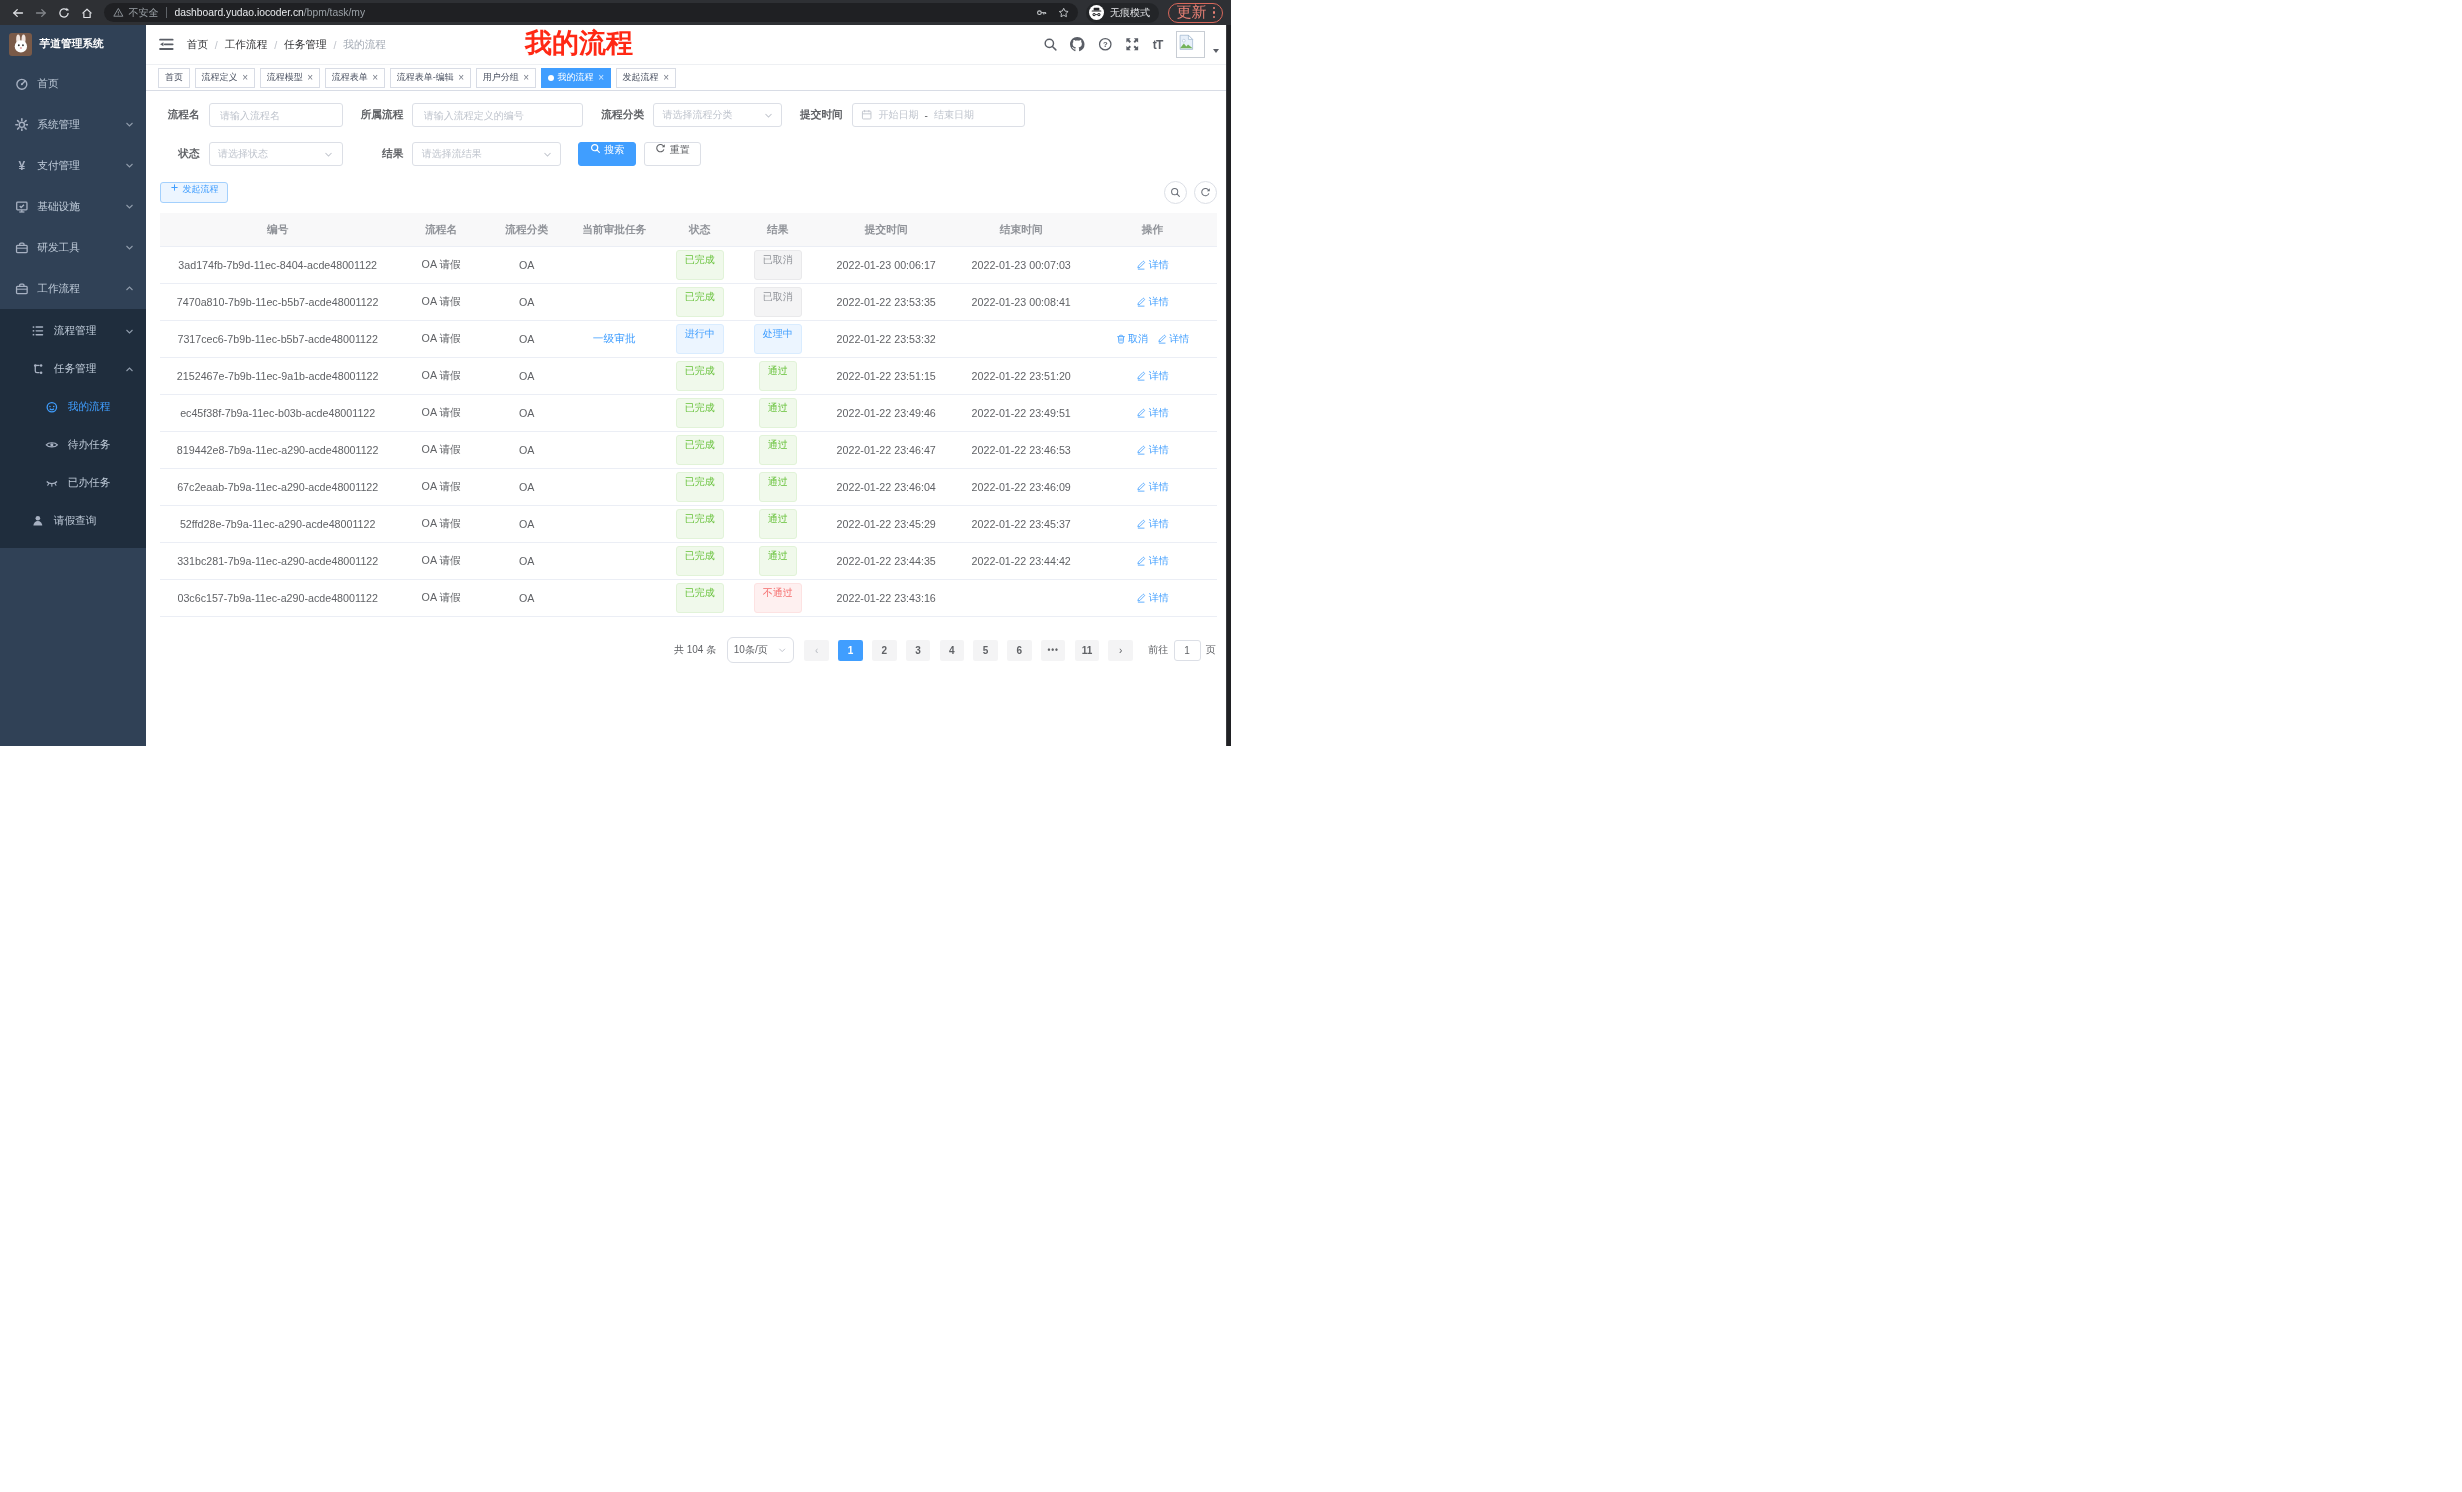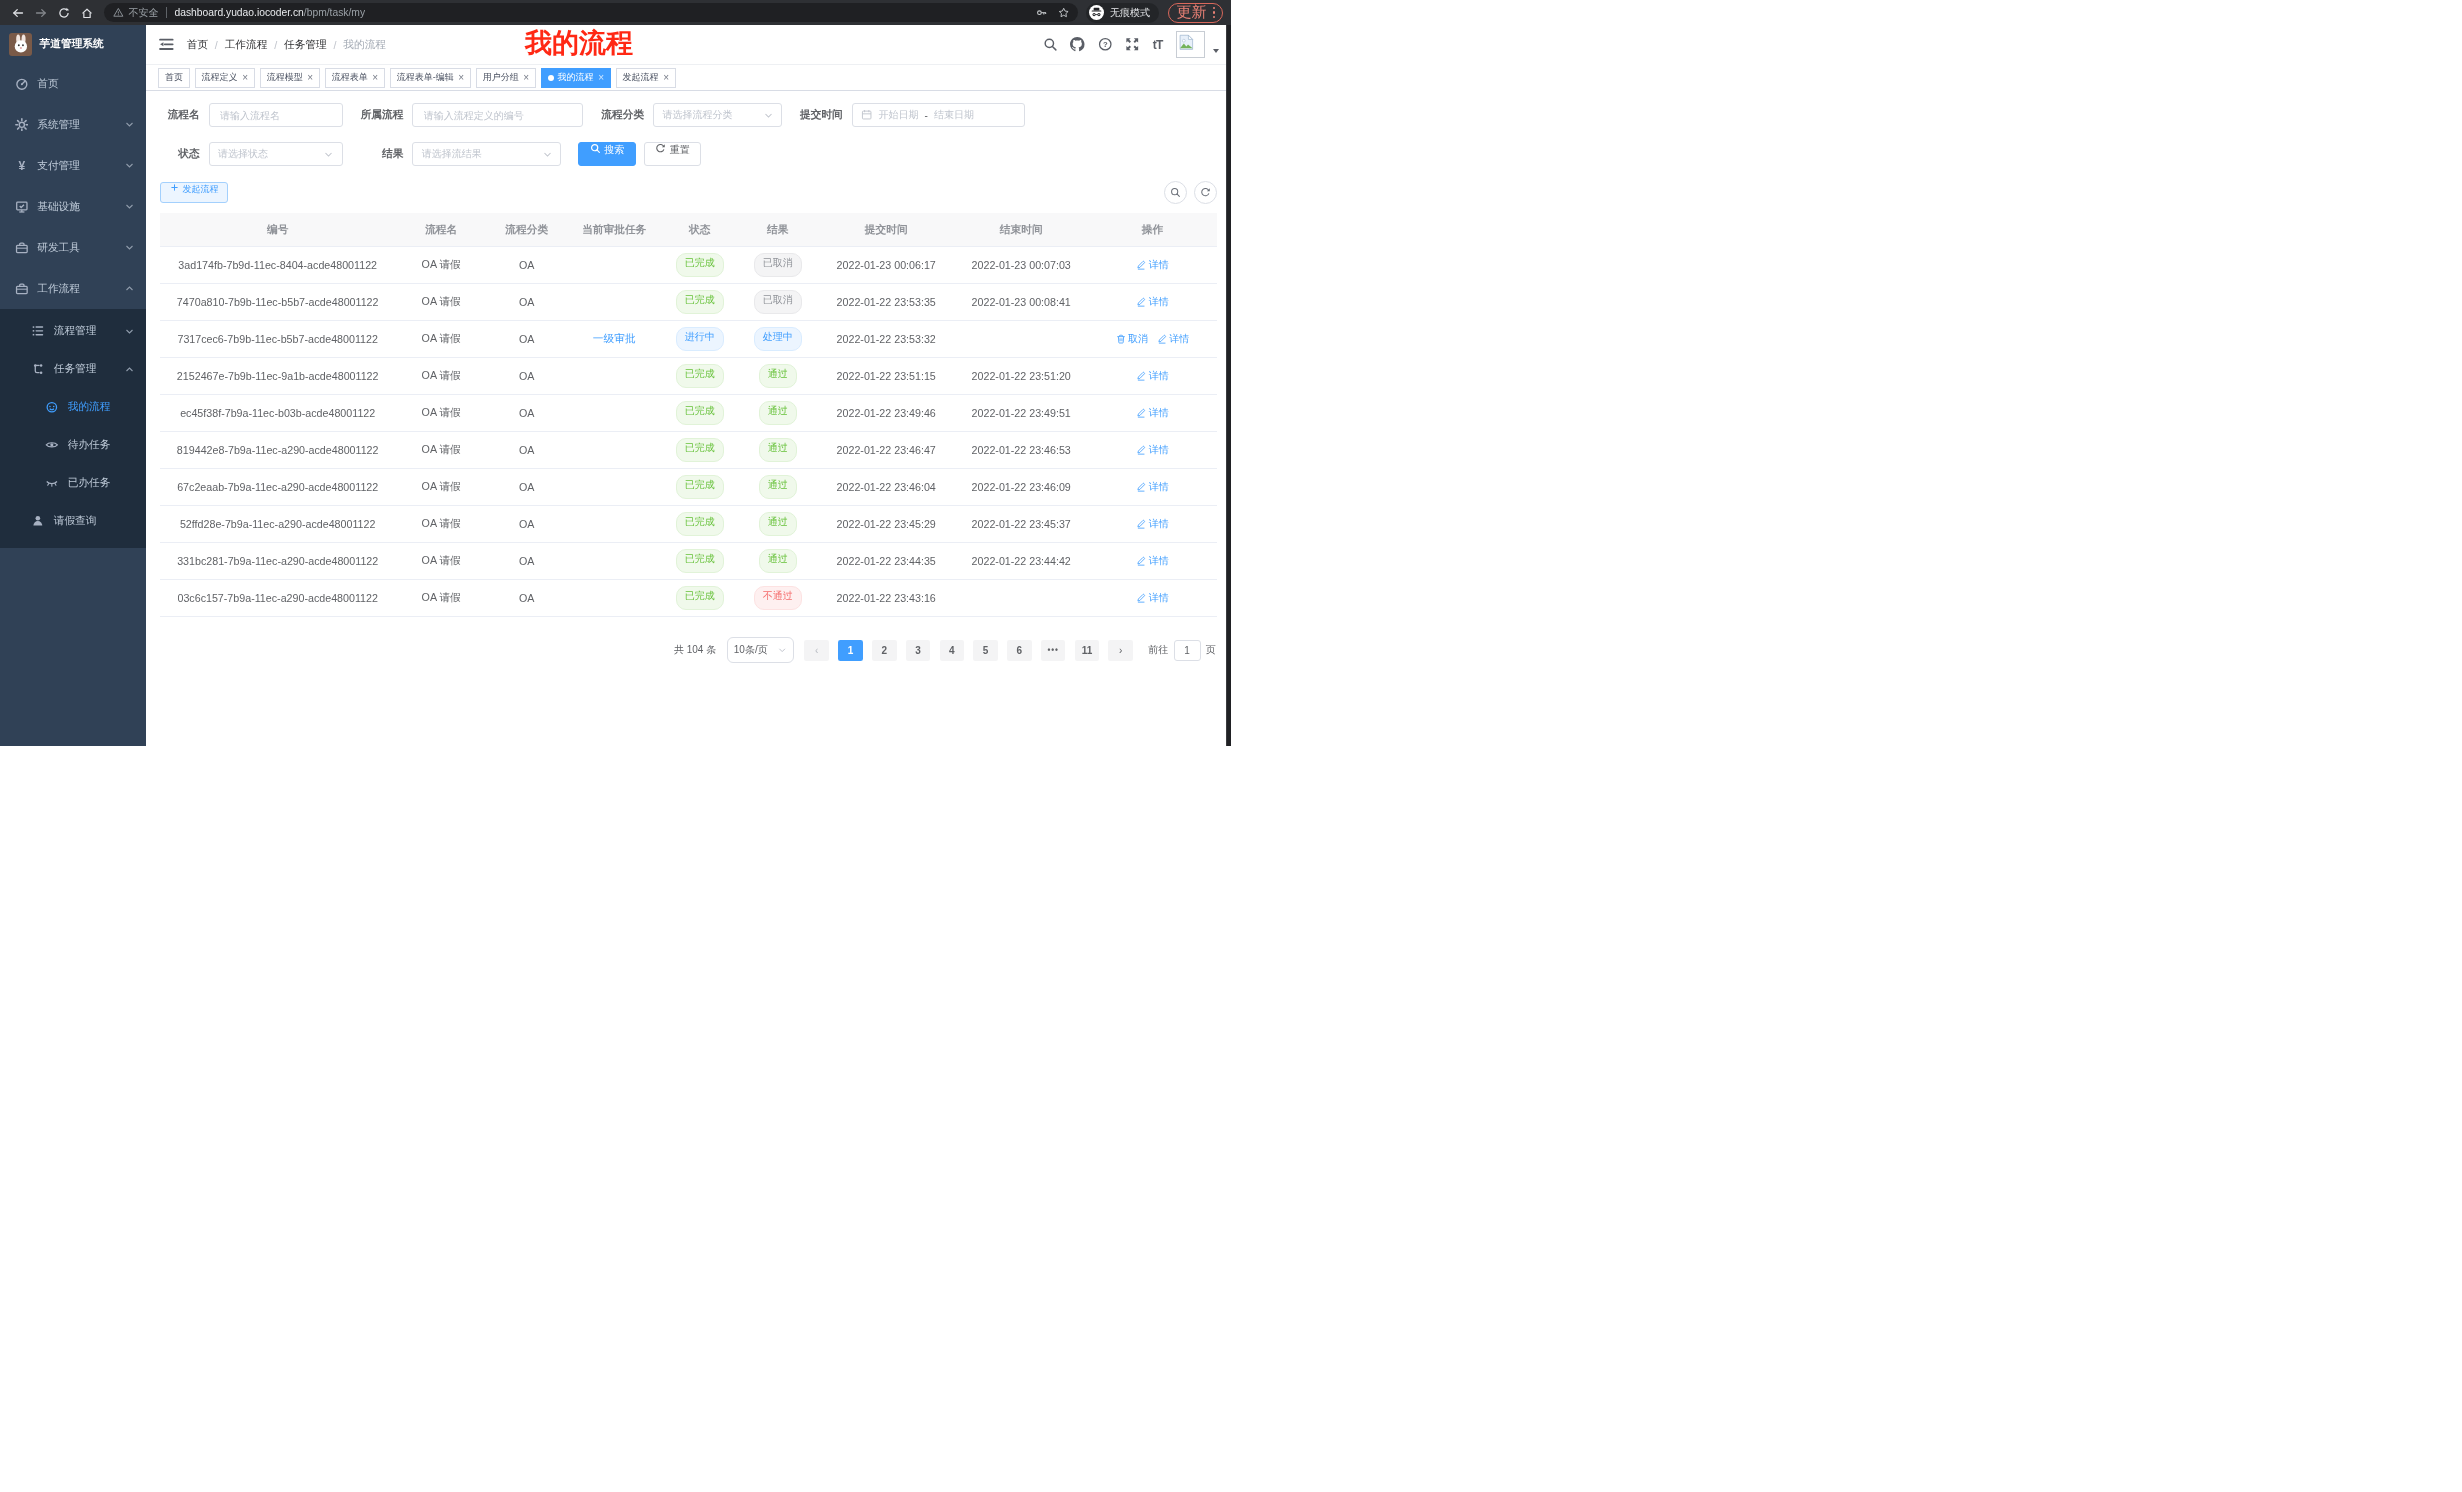--- a/index.html
+++ b/index.html
@@ -90,21 +90,21 @@
   .btn.plain-primary{background:#ecf5ff;border-color:#a3d0fd;color:#409eff;height:21px;font-size:9px;padding:0 9px;}
   .toolbar{display:flex;align-items:center;margin:4.6px 0 9px;}
   .circle-btns{margin-left:auto;display:flex;gap:7.6px;}
   .circle-btn{width:21px;height:21px;border-radius:50%;border:0.8px solid #dcdfe6;background:#fff;display:flex;align-items:center;justify-content:center;color:#666b74;cursor:pointer;}
   .circle-btn .icon{width:10.7px;height:10.7px;}
 
   
   table{border-collapse:collapse;width:100%;table-layout:fixed;}
   th{height:33px;background:#f8f8f9;color:#909399;font-size:10.7px;font-weight:bold;text-align:center;border-bottom:0.8px solid #ebeef5;padding:0 3px;}
   td{height:36px;text-align:center;color:#606266;font-size:10.7px;border-bottom:0.8px solid #ebeef5;padding:0 3px;white-space:nowrap;overflow:hidden;}
-  .el-tag{display:inline-block;height:24px;line-height:18px;box-sizing:border-box;padding:0 8px;border-radius:10px;font-size:10px;border:0.8px solid;}
+  .el-tag{display:inline-block;height:30px;line-height:18px;box-sizing:border-box;padding:0 8px;border-radius:3px;font-size:10px;border:0.8px solid;}
   .el-tag.success{color:#67c23a;background:#f0f9eb;border-color:#e1f3d8;}
   .el-tag.info{color:#909399;background:#f4f4f5;border-color:#e9e9eb;}
   .el-tag.primary{color:#409eff;background:#ecf5ff;border-color:#d9ecff;}
   .el-tag.danger{color:#f56c6c;background:#fef0f0;border-color:#fde2e2;}
   .link{color:#409eff;cursor:pointer;display:inline-flex;align-items:center;gap:2.3px;font-size:10px;}
   .link .icon{width:10px;height:10px;}
   .task-link{color:#409eff;cursor:pointer;font-size:10.7px;}
   .actions{display:inline-flex;gap:9px;}
 
   

